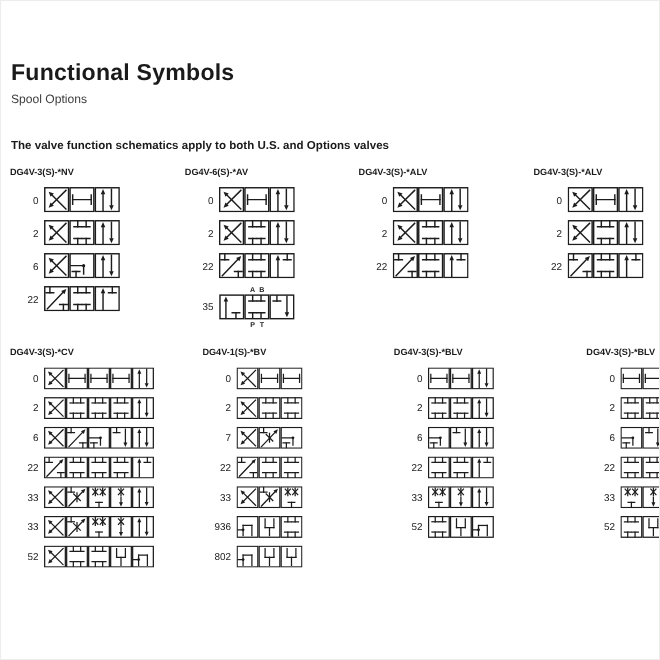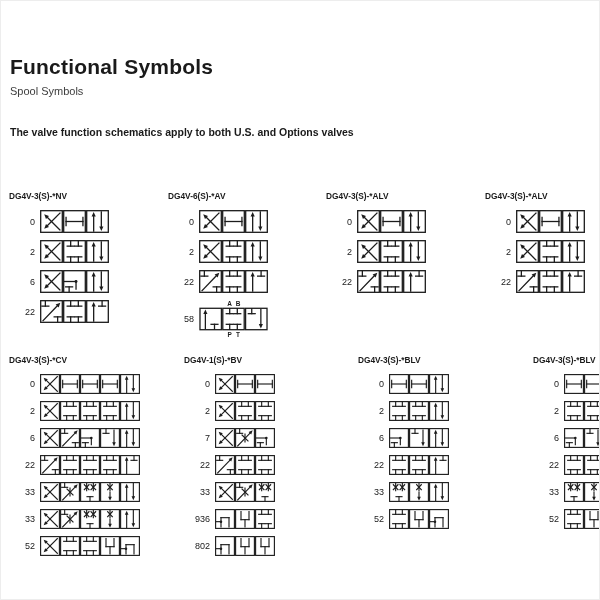--- a/index.html
+++ b/index.html
@@ -4,34 +4,34 @@
 <style>
   html,body{margin:0;padding:0;background:#ffffff;}
   .page{
     position:relative;width:600px;height:600px;background:#fff;
     font-family:"Liberation Sans",sans-serif;color:#1a1a1a;
     overflow:hidden;border:1px solid #ededed;box-sizing:border-box;
   }
   .title{position:absolute;left:9px;top:54px;font-size:21px;font-weight:600;letter-spacing:.2px;}
   .subtitle{position:absolute;left:9px;top:84px;font-size:11px;color:#3d3d3d;}
   .note{position:absolute;left:9px;top:125px;font-size:10.5px;font-weight:bold;}
-  .band{position:absolute;left:8px;display:grid;margin-top:40px;}
+  .band{position:absolute;left:8px;display:grid;}
   #band1{top:150px;grid-template-columns:159px 158px 159px 114px;}
   #band2{top:314px;grid-template-columns:159px 158px 159px 114px;gap:16px;}
   .group-header{font-size:8.3px;font-weight:bold;margin:0 0 9px 0;white-space:nowrap;}
   .row{display:flex;align-items:center;margin-bottom:7px;}
   .code{width:26px;font-size:9px;text-align:right;padding-right:5px;flex:none;}
   svg.sym{display:block;}
 </style>
 </head>
 <body>
 
 <div class="page">
   <div class="title">Functional Symbols</div>
-  <div class="subtitle">Spool Symbols</div>
+  <div class="subtitle">Spool Options</div>
   <div class="note">The valve function schematics apply to both U.S. and Options valves</div>
   <div class="band" id="band1">
       <div>
         <div class="group-header">DG4V-3(S)-*NV</div>
         <div class="row">
           <div class="code">0</div>
           <svg class="sym" width="69" height="23" viewBox="0 0 90 30">
             <g stroke="#1c1c1c" stroke-width="1.7" fill="none" stroke-linecap="square">
               <g transform="translate(0,0)">
                 <rect x="0.9" y="0.9" width="28.2" height="28.2"></rect>
@@ -241,21 +241,21 @@
                 <rect x="0.9" y="0.9" width="28.2" height="28.2"></rect>
                 <line x1="10" y1="27.5" x2="10" y2="8.5"></line>
                 <polygon points="10,2.5 12.7,8.5 7.3,8.5" fill="#1c1c1c" stroke="none"></polygon>
                 <line x1="21" y1="1.5" x2="21" y2="8"></line>
                 <line x1="16.5" y1="8" x2="25.5" y2="8"></line>
               </g>
             </g>
           </svg>
         </div>
         <div class="row">
-          <div class="code">58</div>
+          <div class="code">35</div>
           <svg class="sym" width="69" height="38" viewBox="0 -10 90 50">
             <g stroke="#1c1c1c" stroke-width="1.7" fill="none" stroke-linecap="square">
               <g transform="translate(0,0)">
                 <rect x="0.9" y="0.9" width="28.2" height="28.2"></rect>
                 <line x1="8" y1="27.5" x2="8" y2="8.5"></line>
                 <polygon points="8,2.5 10.7,8.5 5.3,8.5" fill="#1c1c1c" stroke="none"></polygon>
                 <line x1="20" y1="28.5" x2="20" y2="22"></line>
                 <line x1="15.5" y1="22" x2="24.5" y2="22"></line>
               </g>
               <g transform="translate(30,0)">

